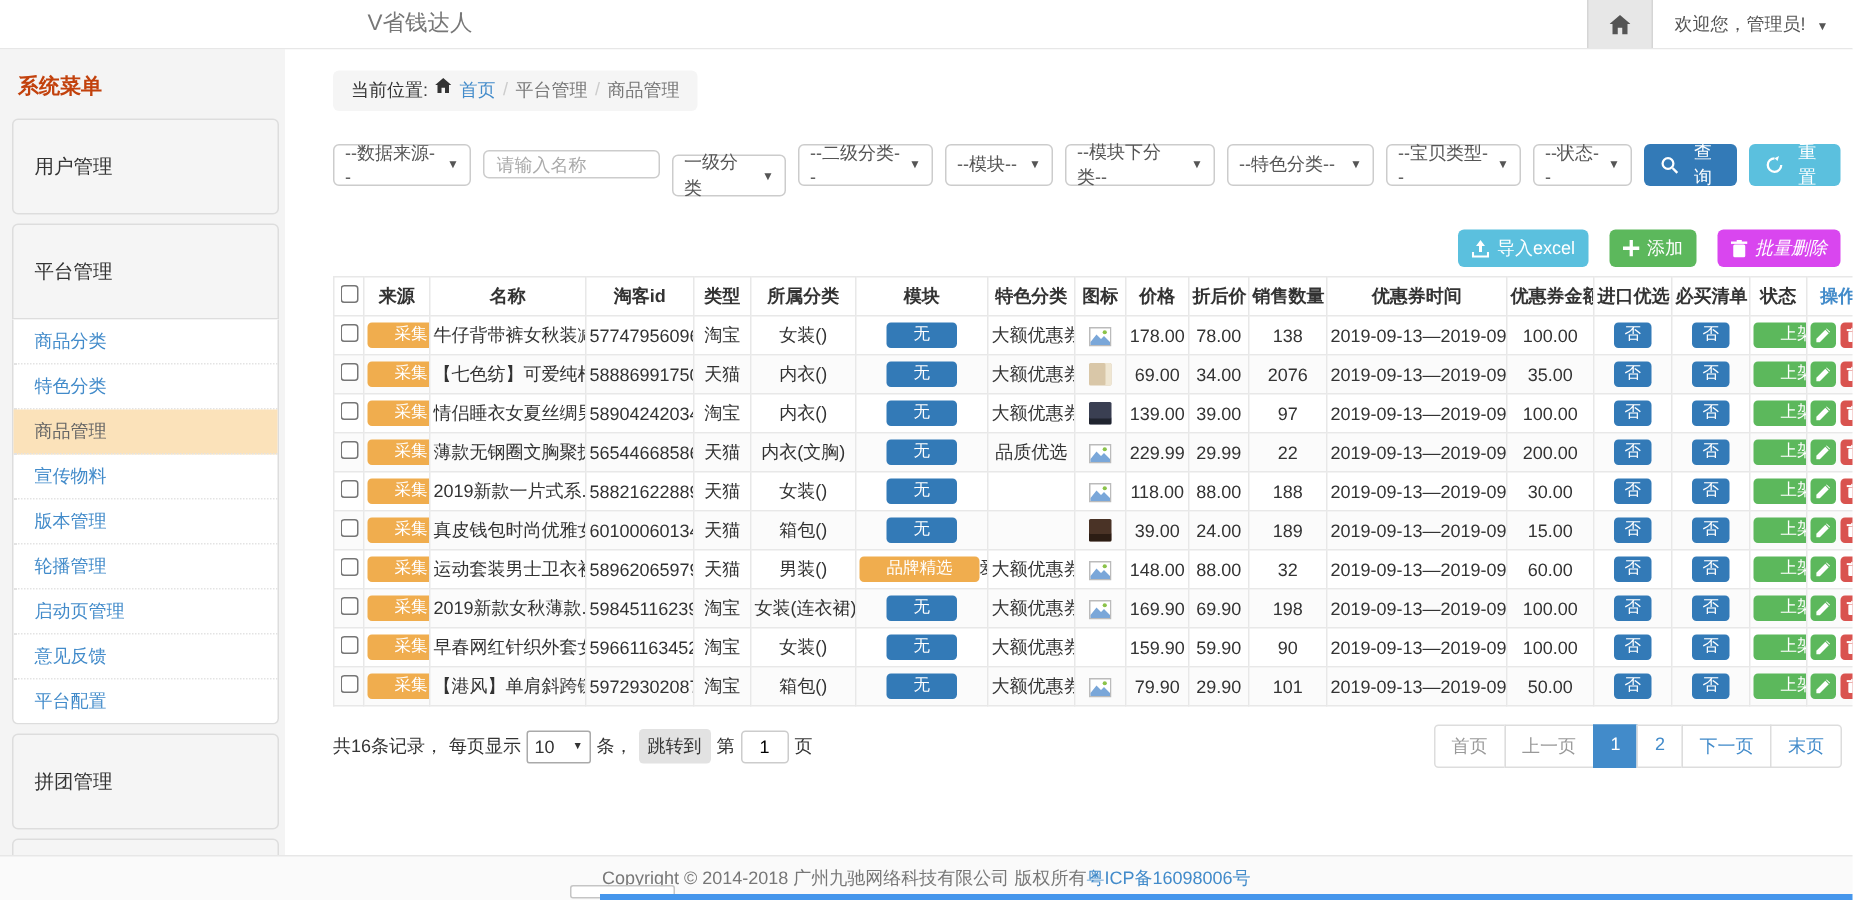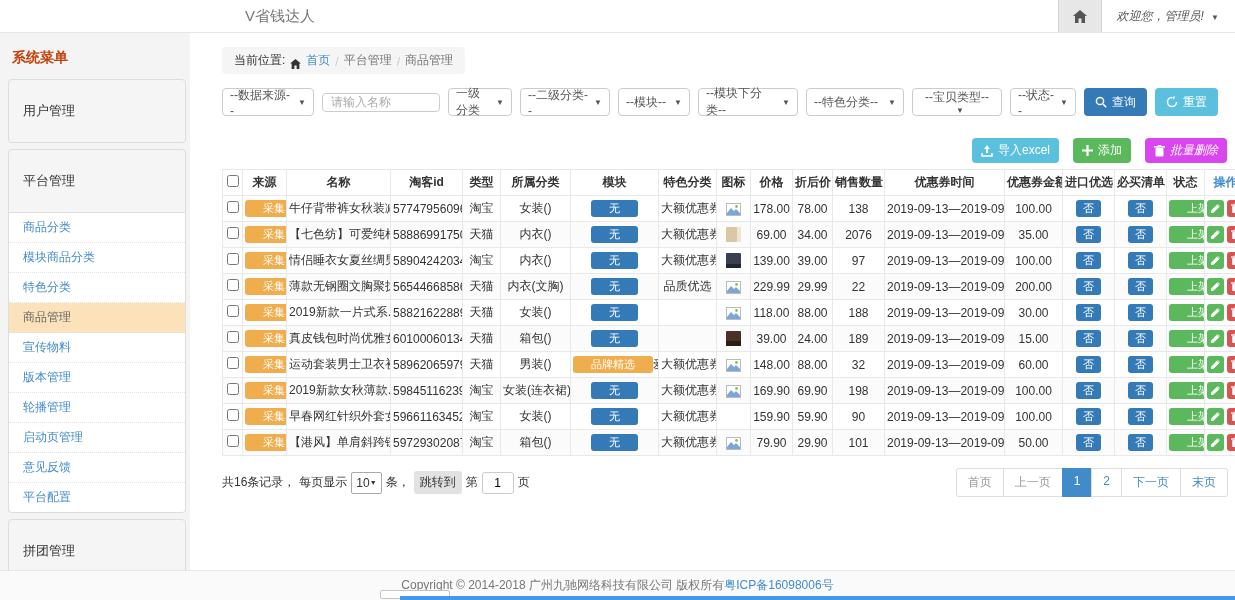--- a/index.html
+++ b/index.html
@@ -3,21 +3,21 @@
 <meta charset="utf-8">
 <style>
   * { margin:0; padding:0; box-sizing:border-box; }
   html,body { width:1235px; height:600px; overflow:hidden; background:#fff;
     font-family:"Liberation Sans","DejaVu Sans",sans-serif; font-size:12px; color:#333; }
 
   
   .topbar { position:absolute; top:0; left:0; right:0; height:33px; background:#fff;
     border-bottom:1px solid #e7e7e7; }
   .topbar-title { position:absolute; left:245px; top:0; line-height:32px; font-size:15px; color:#777; }
-  .topbar-right { position:absolute; right:0; top:0; height:32px; display:flex; align-items:center;font-style:italic; }
+  .topbar-right { position:absolute; right:0; top:0; height:32px; display:flex; align-items:center; }
   .home-btn { width:44px; height:32px; background:#e7e7e7; border-left:1px solid #d5d5d5;
     border-right:1px solid #d5d5d5; display:flex; align-items:center; justify-content:center; cursor:pointer; }
   .welcome { padding:0 16px 0 14px; color:#555; font-size:12px; cursor:pointer; }
   .welcome .caret { font-size:8px; color:#555; margin-left:4px; }
 
   
   .sidebar { position:absolute; left:0; top:33px; width:190px; bottom:30px; background:#f4f4f4;
     padding:10px 0 0 8px; overflow:hidden; }
   .sb-title { color:#c2410c; font-size:14px; font-weight:bold; padding:6px 4px 12px 4px; }
   .sb-panel { margin-bottom:6px; width:178px; }
@@ -26,21 +26,21 @@
   .sb-panel.expanded .sb-header { border-radius:4px 4px 0 0; }
   .sb-body { background:#fff; border:1px solid #ddd; border-top:none; border-radius:0 0 4px 4px; }
   .sb-item { padding:6px 14px; font-size:12px; color:#428bca; border-bottom:1px dotted #e3e3e3; cursor:pointer; }
   .sb-item:last-child { border-bottom:none; }
   .sb-item.active { background:#fbe2ba; color:#666; }
 
   
   .main { position:absolute; left:190px; top:33px; right:0; bottom:30px; background:#fff;
     padding:14px 8px 0 32px; overflow:hidden; }
 
-  .breadcrumb { display:inline-flex; align-items:flex-end; gap:5px; background:#f5f5f5;
+  .breadcrumb { display:inline-flex; align-items:flex-start; gap:5px; background:#f5f5f5;
     border-radius:4px; padding:5px 12px; font-size:12px; color:#333; }
   .breadcrumb .bc-home { color:#428bca; cursor:pointer; }
   .breadcrumb .sep { color:#ccc; }
   .breadcrumb .bc-grey { color:#777; }
 
   .filter-row { display:flex; align-items:center; gap:8px; margin-top:14px; flex-wrap:nowrap; }
   .f-controls { display:flex; align-items:center; gap:8px; }
   .f-select { height:28px; border:1px solid #ccc; border-radius:4px; background:#fff; color:#555;
     display:flex; align-items:center; justify-content:space-between; padding:0 7px; cursor:pointer; font-size:12px; }
   .f-select .caret { font-size:8px; color:#555; margin-left:6px; }
@@ -77,21 +77,21 @@
   .op-del { background:#d9534f; }
   .thumb { display:inline-block; width:15px; height:15px; vertical-align:middle; border-radius:1px; }
   .thumb-beige { background:#d9c7a8; box-shadow:inset -4px 0 0 #efe6d2; }
   .thumb-dark { background:#3a3f52; box-shadow:inset 0 -4px 0 #20242f; }
   .thumb-wallet { background:#4a3326; box-shadow:inset 0 -5px 0 #2c1d14; }
   .grid input[type=checkbox] { width:12px; height:12px; }
 
   
   .pager-row { display:flex; align-items:center; justify-content:space-between; width:1006px; margin-top:12px; }
   .pager-left { display:flex; align-items:center; gap:4px; color:#333; }
-  .pp-select { display:inline-flex; align-items:center; gap:0; border:1px solid #aaa; border-radius:2px;
+  .pp-select { display:inline-flex; align-items:center; gap:12px; border:1px solid #aaa; border-radius:2px;
     height:22px; padding:0 4px; background:#fff; cursor:pointer; }
   .pp-select .caret { font-size:7px; }
   .jump-chip { background:#e2e2e2; border-radius:3px; padding:3px 6px; color:#333; cursor:pointer; }
   .page-input { width:32px; height:22px; border:1px solid #ccc; border-radius:3px; text-align:center;
     font-size:12px; font-family:"Liberation Sans","DejaVu Sans",sans-serif; }
   .pager-btns { display:flex; }
   .page-btn { border:1px solid #ddd; margin-left:-1px; padding:5px 11px; color:#428bca; background:#fff;
     cursor:pointer; font-size:12px; }
   .page-btn:first-child { border-radius:3px 0 0 3px; }
   .page-btn:last-child { border-radius:0 3px 3px 0; }
@@ -131,21 +131,20 @@
 <div class="sidebar">
   <div class="sb-title">系统菜单</div>
   <div id="sidebar-groups">
       <div class="sb-panel">
         <div class="sb-header">用户管理</div>
       </div>
       <div class="sb-panel expanded">
         <div class="sb-header">平台管理</div>
         <div class="sb-body">
           <div class="sb-item">商品分类</div>
-          <div class="sb-item">模块商品分类</div>
           <div class="sb-item">特色分类</div>
           <div class="sb-item active">商品管理</div>
           <div class="sb-item">宣传物料</div>
           <div class="sb-item">版本管理</div>
           <div class="sb-item">轮播管理</div>
           <div class="sb-item">启动页管理</div>
           <div class="sb-item">意见反馈</div>
           <div class="sb-item">平台配置</div>
         </div>
       </div>
@@ -177,41 +176,41 @@
     <span class="bc-grey">商品管理</span>
   </div>
 
   <div class="filter-row">
     <div class="f-controls" id="filter-controls">
         <div class="f-select" style="width: 92px;">
           <span>--数据来源--</span>
           <span class="caret">▼</span>
         </div>
         <input class="f-input" placeholder="请输入名称" style="width: 118px;">
-        <div class="f-select" style="width: 64px;">
+        <div class="f-select" style="width: 76px; margin-top: 15px;">
           <span>一级分类</span>
           <span class="caret">▼</span>
         </div>
         <div class="f-select" style="width: 90px;">
           <span>--二级分类--</span>
           <span class="caret">▼</span>
         </div>
         <div class="f-select" style="width: 72px;">
           <span>--模块--</span>
           <span class="caret">▼</span>
         </div>
         <div class="f-select" style="width: 100px;">
           <span>--模块下分类--</span>
           <span class="caret">▼</span>
         </div>
         <div class="f-select" style="width: 98px;">
           <span>--特色分类--</span>
           <span class="caret">▼</span>
         </div>
-        <div class="f-select" style="width: 90px; flex-direction: column;">
+        <div class="f-select" style="width: 90px;">
           <span>--宝贝类型--</span>
           <span class="caret">▼</span>
         </div>
         <div class="f-select" style="width: 66px;">
           <span>--状态--</span>
           <span class="caret">▼</span>
         </div>
       </div>
     <button class="btn btn-primary">
       <span>

